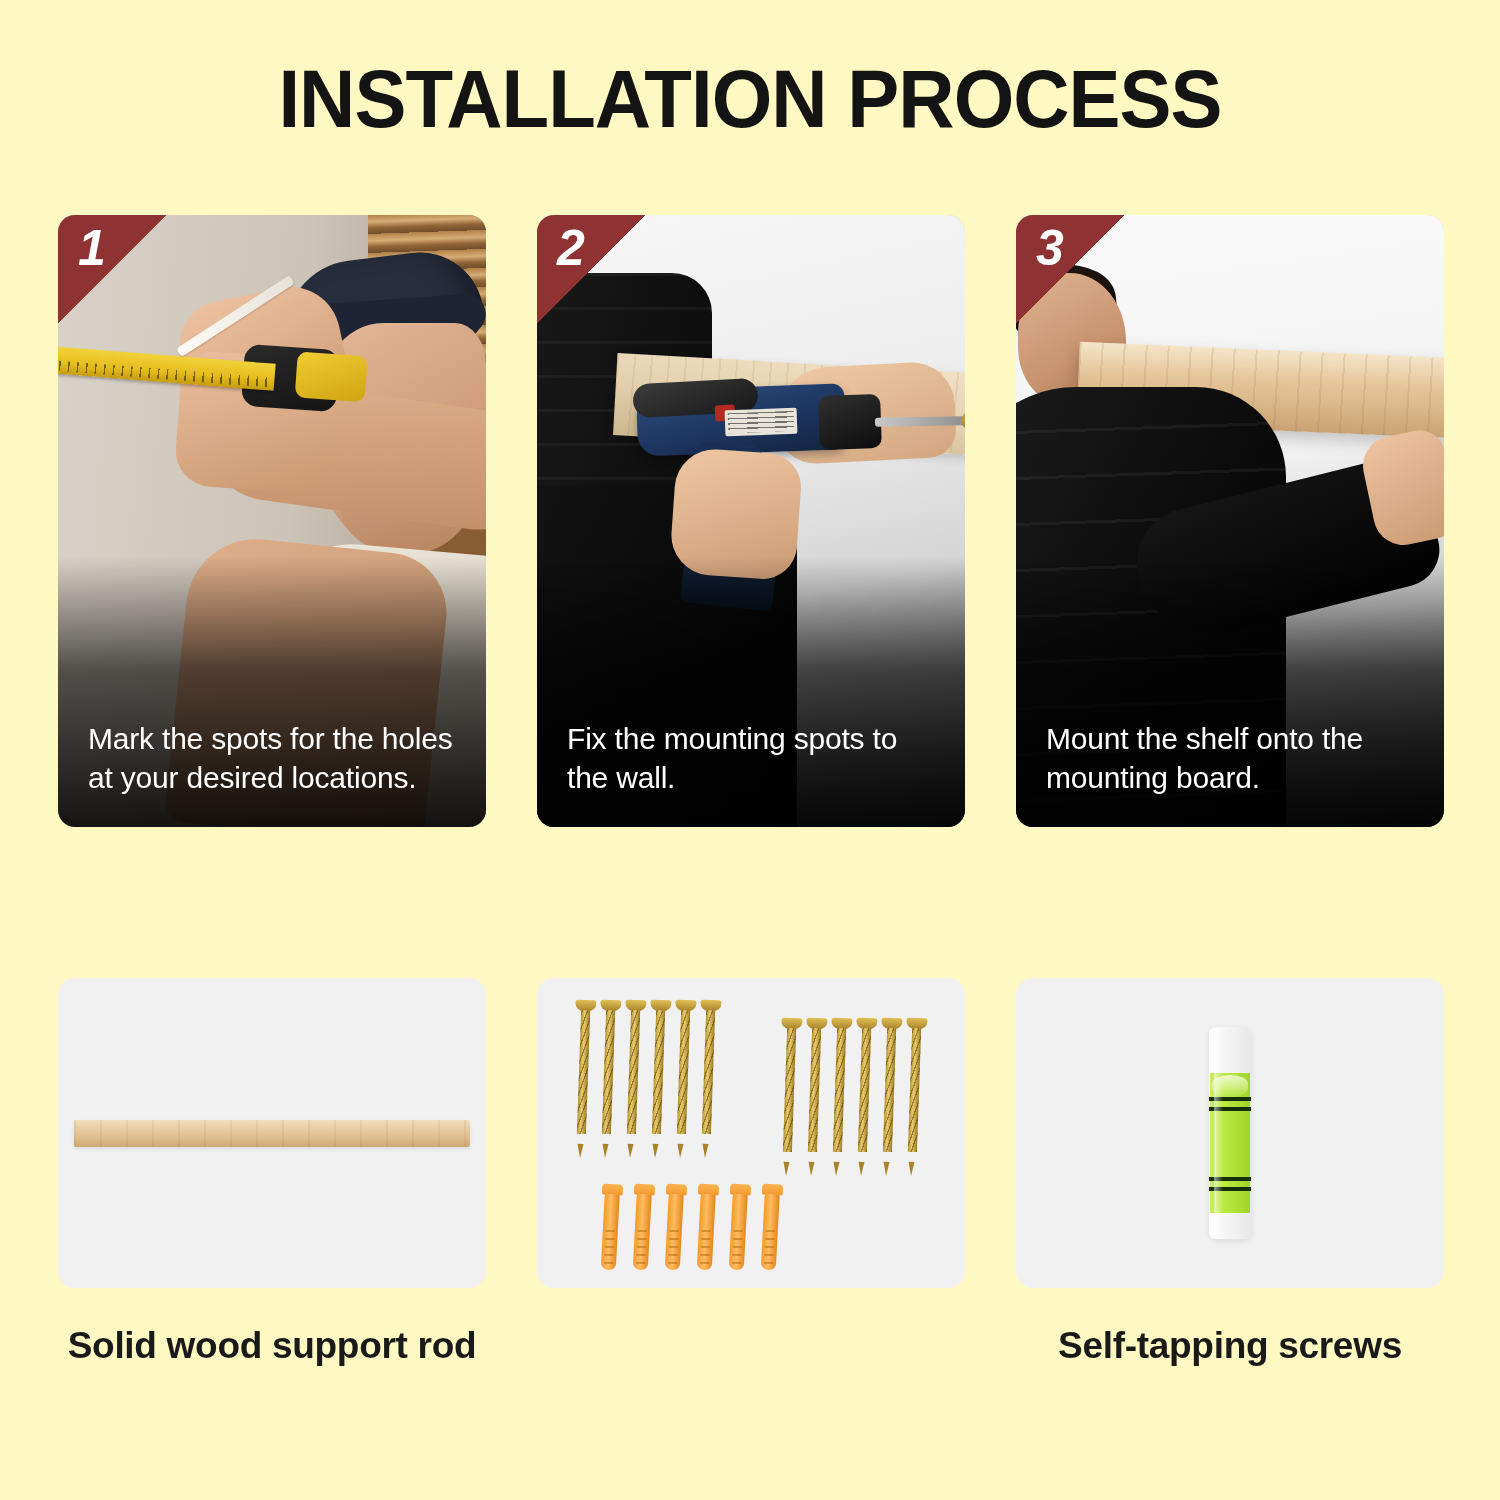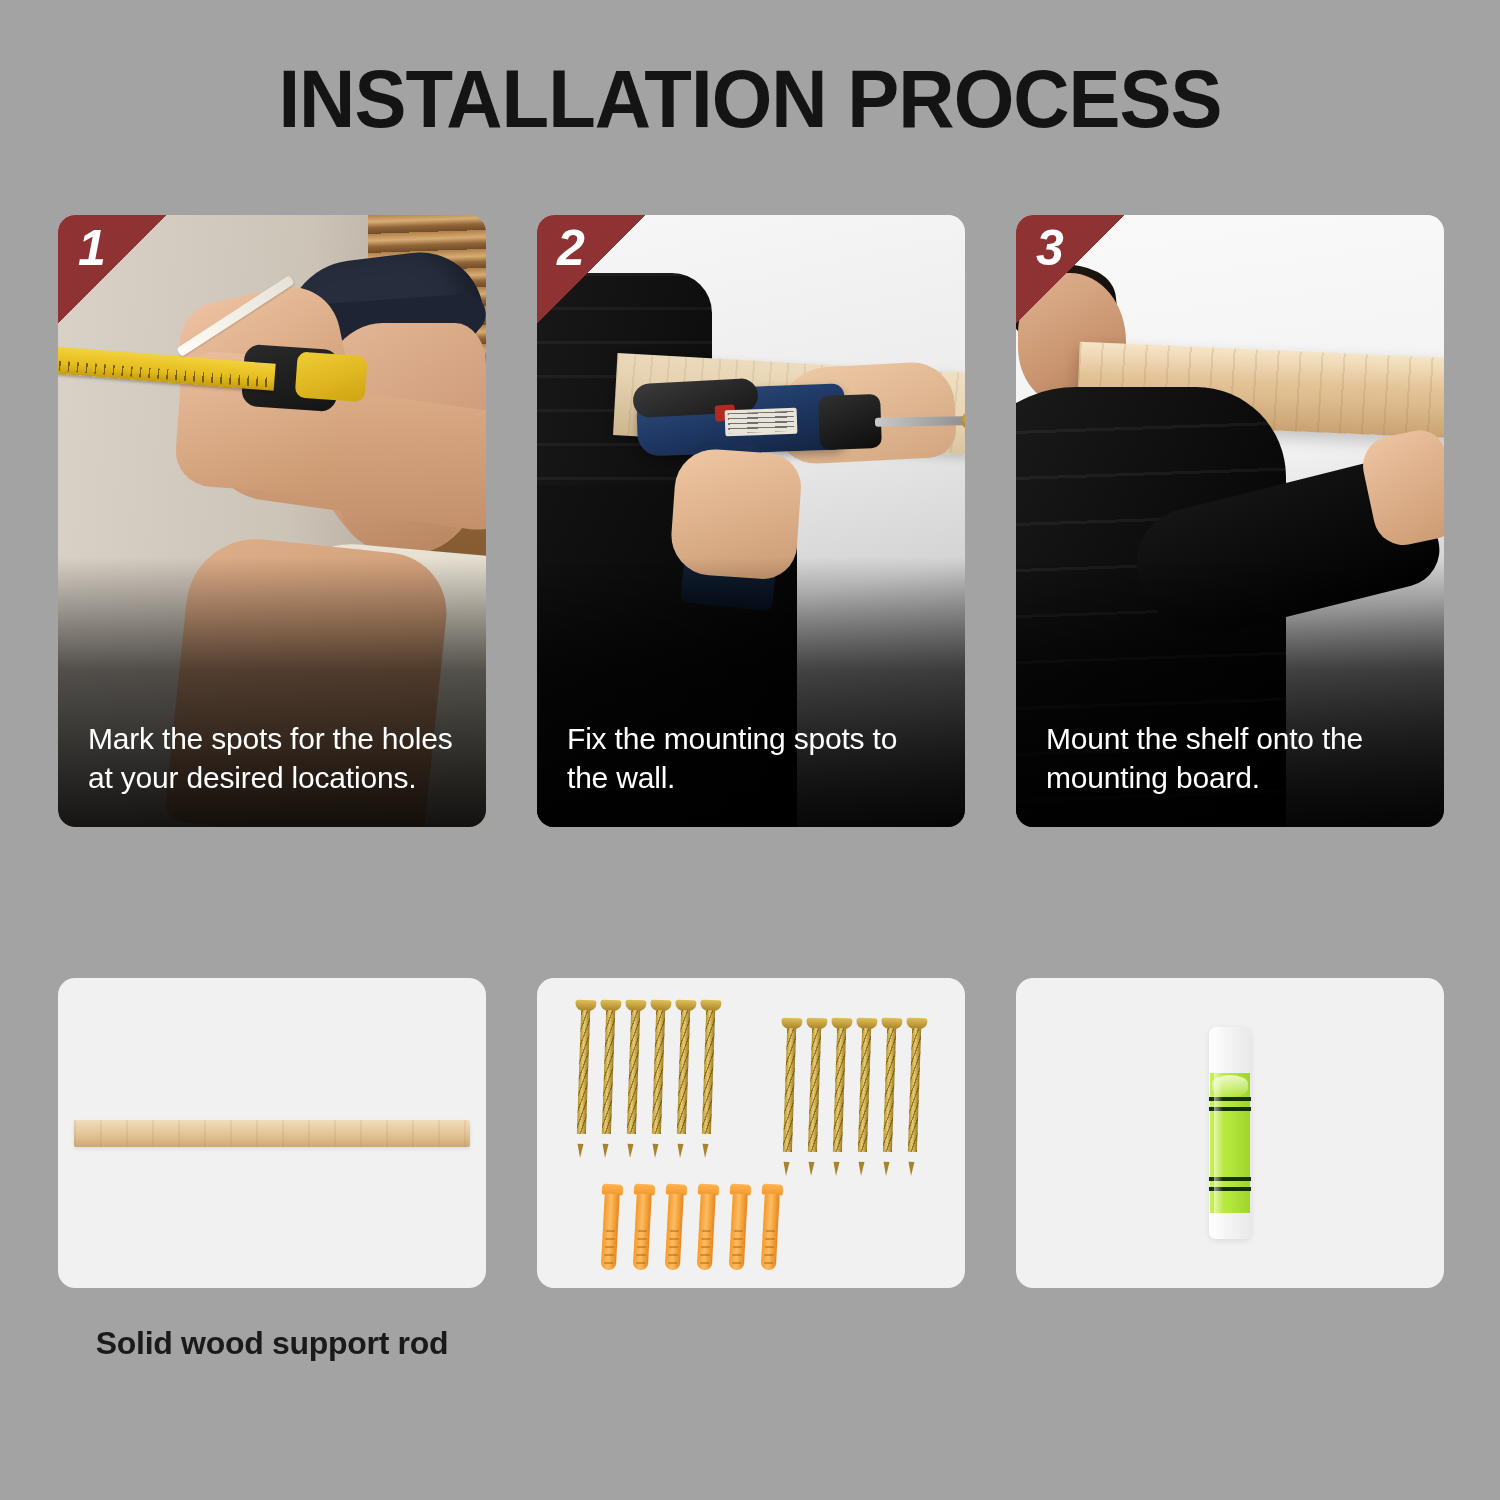--- a/index.html
+++ b/index.html
@@ -10,21 +10,21 @@
     height: 1500px;
     background: #ffffff;
     font-family: "Liberation Sans", sans-serif;
     overflow: hidden;
   }
 
   .page {
     position: relative;
     width: 1500px;
     height: 1500px;
-    background: #a3a3a3;
+    background: #fef9c3;
   }
 
   
   .page-title {
     position: absolute;
     top: 52px;
     left: 0;
     width: 1500px;
     text-align: center;
     font-size: 82px;
@@ -417,21 +417,21 @@
     background: linear-gradient(90deg, rgba(255,255,255,.55), rgba(255,255,255,0));
   }
 
   
   .acc-captions {
     position: absolute; top: 1325px; left: 58px;
     width: 1386px; display: flex; justify-content: space-between;
   }
   .acc-caption {
     width: 428px; text-align: center;
-    font-size: 32px; font-weight: 700; color: #1a1a1a; letter-spacing: -.3px;
+    font-size: 37px; font-weight: 700; color: #1a1a1a; letter-spacing: -.3px;
     font-family: "Liberation Sans", sans-serif;
   }
 </style>
 </head>
 <body>
 
 <div class="page">
 
   <div class="page-title">INSTALLATION PROCESS</div>
 
@@ -612,15 +612,16 @@
         <i class="ring r3"></i>
         <i class="ring r4"></i>
         <i class="gloss"></i>
       </div>
     </div>
 
   </div>
 
   <div class="acc-captions">
     <div class="acc-caption">Solid wood support rod</div>
+    <div class="acc-caption">Self-tapping screws</div>
   </div>
 
 </div>
 
 </body></html>

